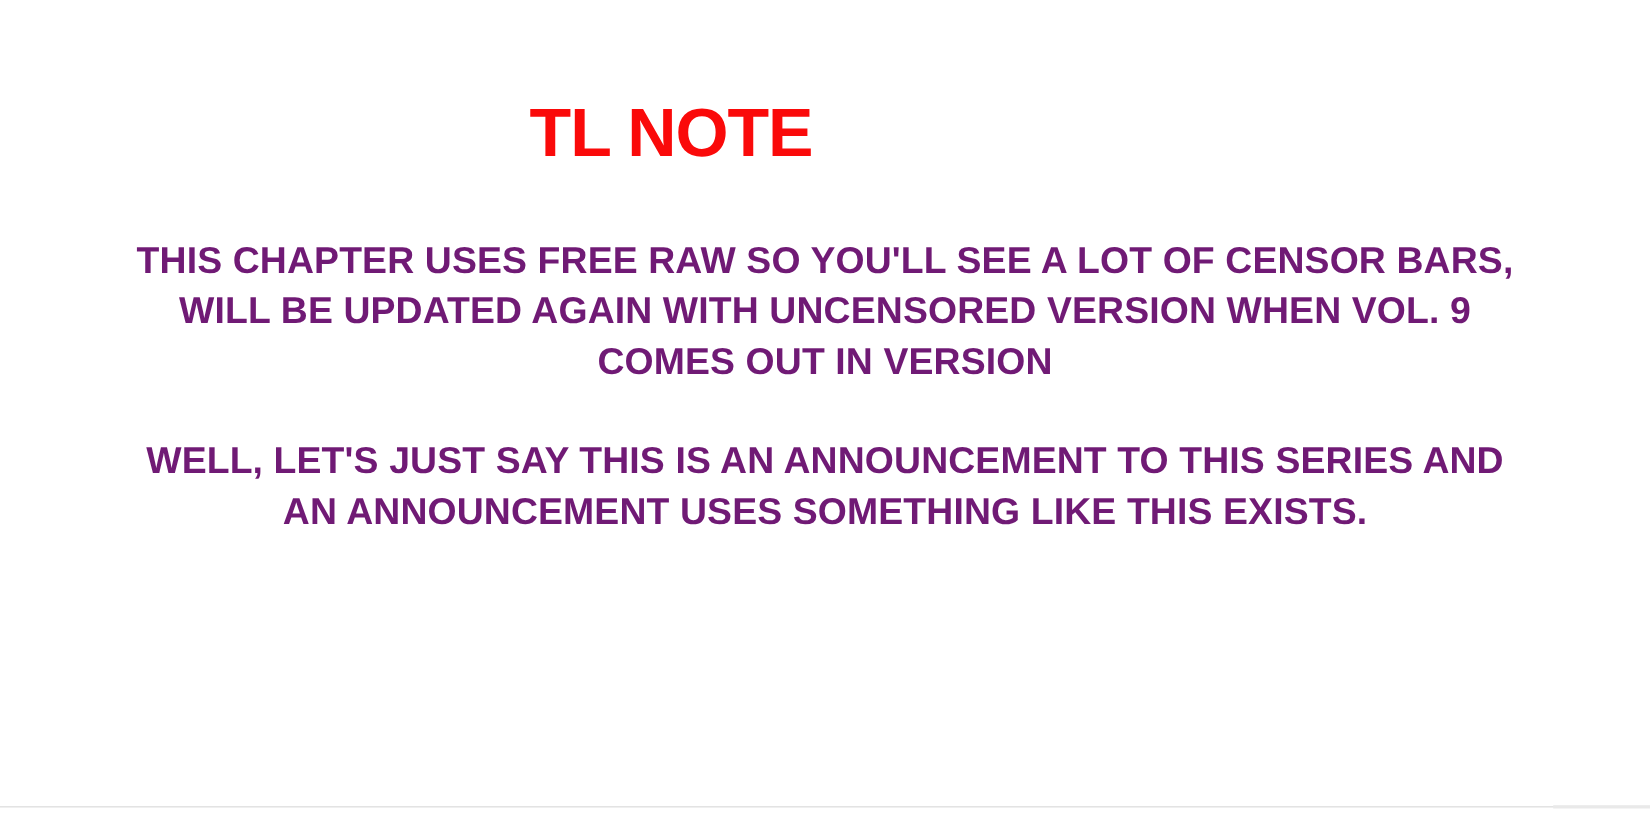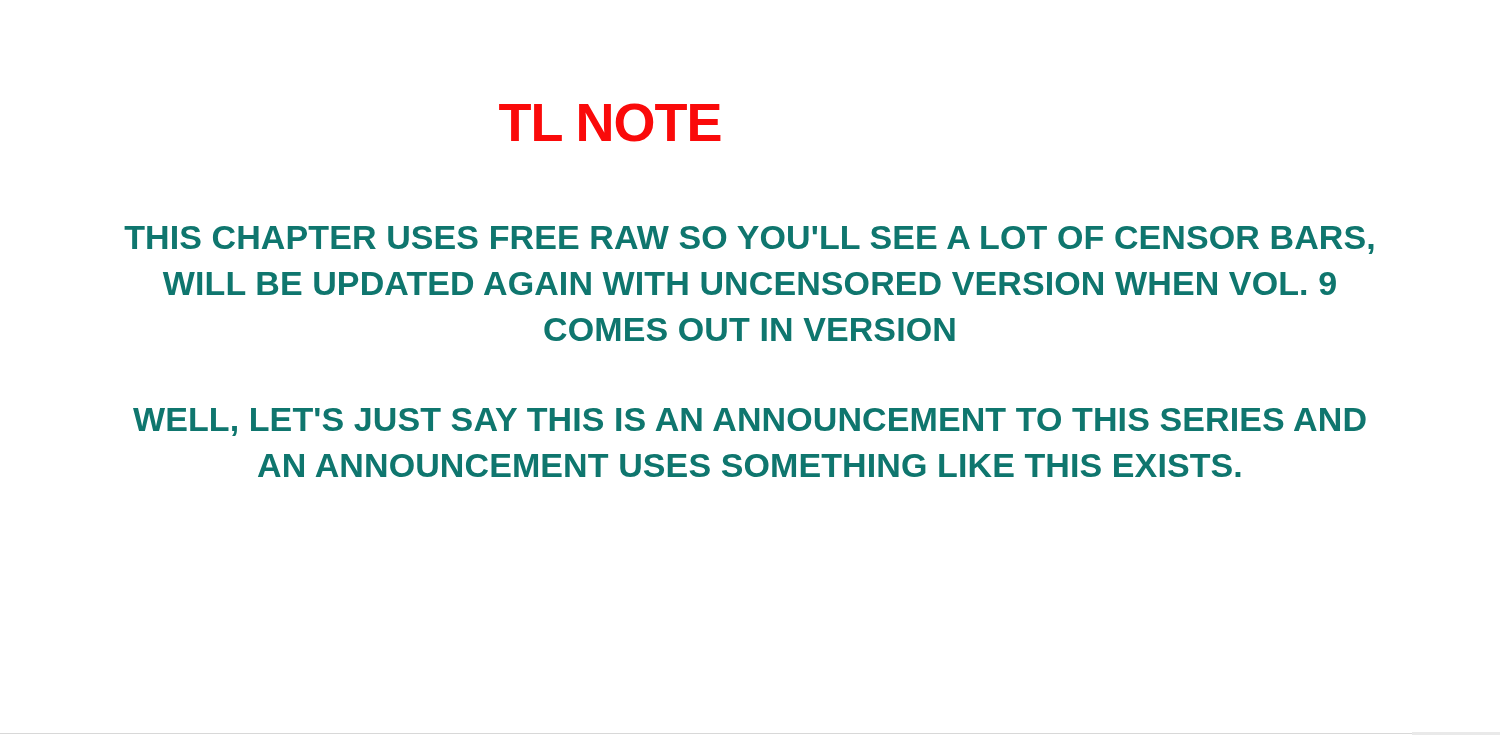--- a/index.html
+++ b/index.html
@@ -23,42 +23,42 @@
   }
 
   .note-title {
     position: absolute;
     top: 74px;
     left: 0;
     width: 1220px;
     text-align: center;
     font-family: "Liberation Sans", sans-serif;
     font-weight: bold;
-    font-size: 54px;
+    font-size: 62px;
     line-height: 96px;
     letter-spacing: -1px;
     color: #fa0a0a;
     white-space: nowrap;
   }
 
   .note-body {
     position: absolute;
     top: 214px;
     left: 50px;
     width: 1400px;
     text-align: center;
   }
 
   .paragraph {
     font-family: "Liberation Sans", sans-serif;
     font-weight: bold;
     font-size: 34px;
     line-height: 46px;
     letter-spacing: 0.1px;
-    color: #0f766e;
+    color: #701a75;
   }
 
   .paragraph .line {
     display: block;
     white-space: nowrap;
   }
 
   .paragraph-gap {
     height: 44px;
   }

